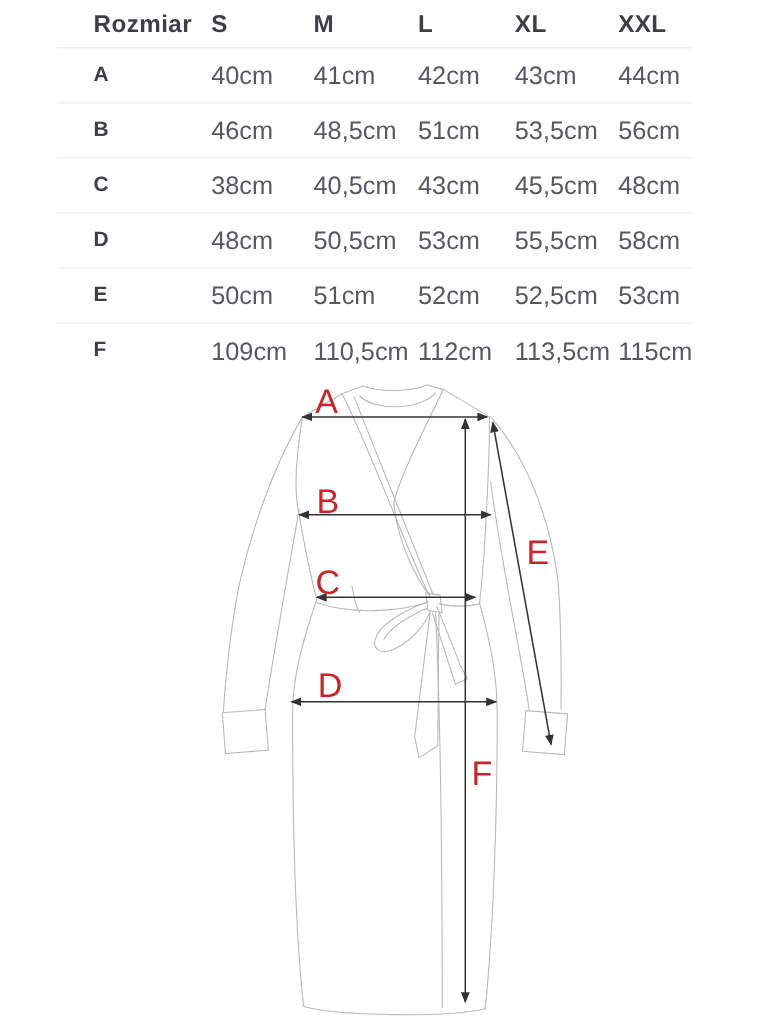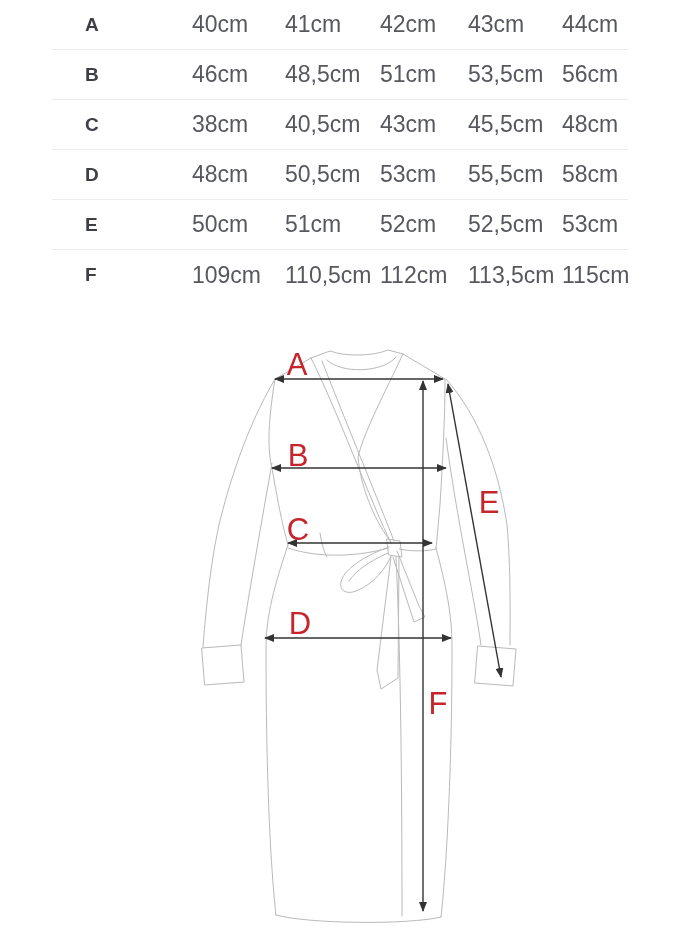--- a/index.html
+++ b/index.html
@@ -48,20 +48,28 @@
     fill:#c5262c;
     font-family:"Liberation Sans", sans-serif;
     font-size:31px;
     text-anchor:middle;
   }
 </style>
 </head>
 <body>
 
 <div class="size-table">
+  <div class="thead">
+    <span>Rozmiar</span>
+    <span>S</span>
+    <span>M</span>
+    <span>L</span>
+    <span>XL</span>
+    <span>XXL</span>
+  </div>
 
   <div class="trow">
     <span class="rlabel">A</span>
     <span class="cell">40cm</span>
     <span class="cell">41cm</span>
     <span class="cell">42cm</span>
     <span class="cell">43cm</span>
     <span class="cell">44cm</span>
   </div>
   <div class="trow">

